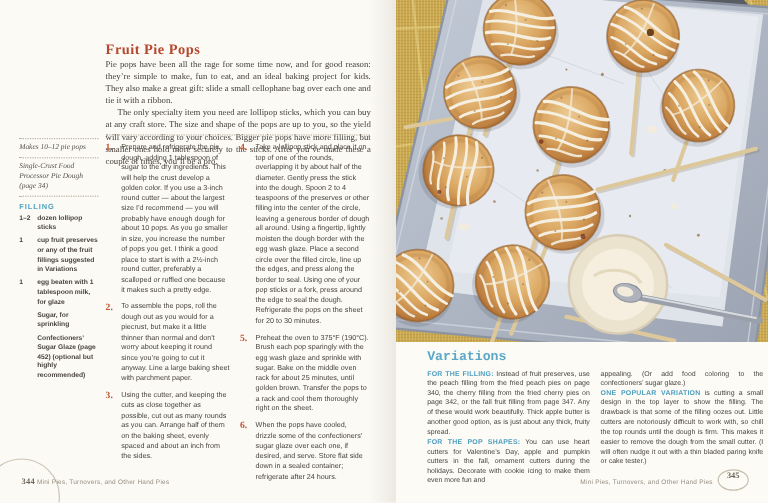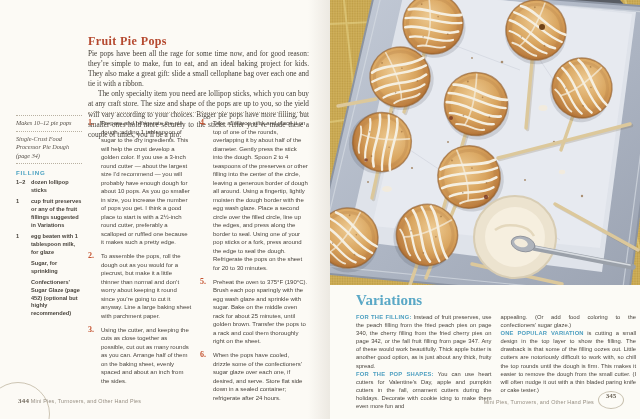--- a/index.html
+++ b/index.html
@@ -42,21 +42,21 @@
   .footer-left .pageno{margin-right:0;}
   .curl-left{position:absolute;left:-14px;top:382px;width:62px;height:62px;border-radius:50%;
              border:1px solid rgba(165,153,126,.55);}
 
   
   .page-right{position:absolute;left:330px;top:0;width:310px;height:419px;background:#fcfbf6;overflow:hidden;}
   .photo{position:absolute;left:0;top:0;width:310px;height:285px;}
   .photo svg{display:block;}
 
   .variations{position:absolute;left:26px;top:292px;width:280px;}
-  .var-head{font-family:Liberation Serif, serif;font-size:15px;color:#5aa8c6;margin:0 0 4px 0;}
+  .var-head{font-family:Liberation Mono, monospace;font-size:11px;color:#5aa8c6;margin:0 0 4px 0;}
   .var-cols{display:flex;gap:9px;}
   .var-col{width:136px;}
   .var-col p{margin:0;font-size:5.8px;line-height:8.1px;color:#4a453e;text-align:justify;}
   .vlead{font-weight:bold;color:#4d9fc0;letter-spacing:.2px;}
   .footer-right{right:46px;text-align:right;}
   .pageno-oval{position:absolute;right:16px;bottom:10px;width:24px;height:16px;border-radius:50%;
                border:1px solid rgba(165,153,126,.6);display:flex;align-items:flex-start;justify-content:center;}
 </style>
 </head>
 <body>

